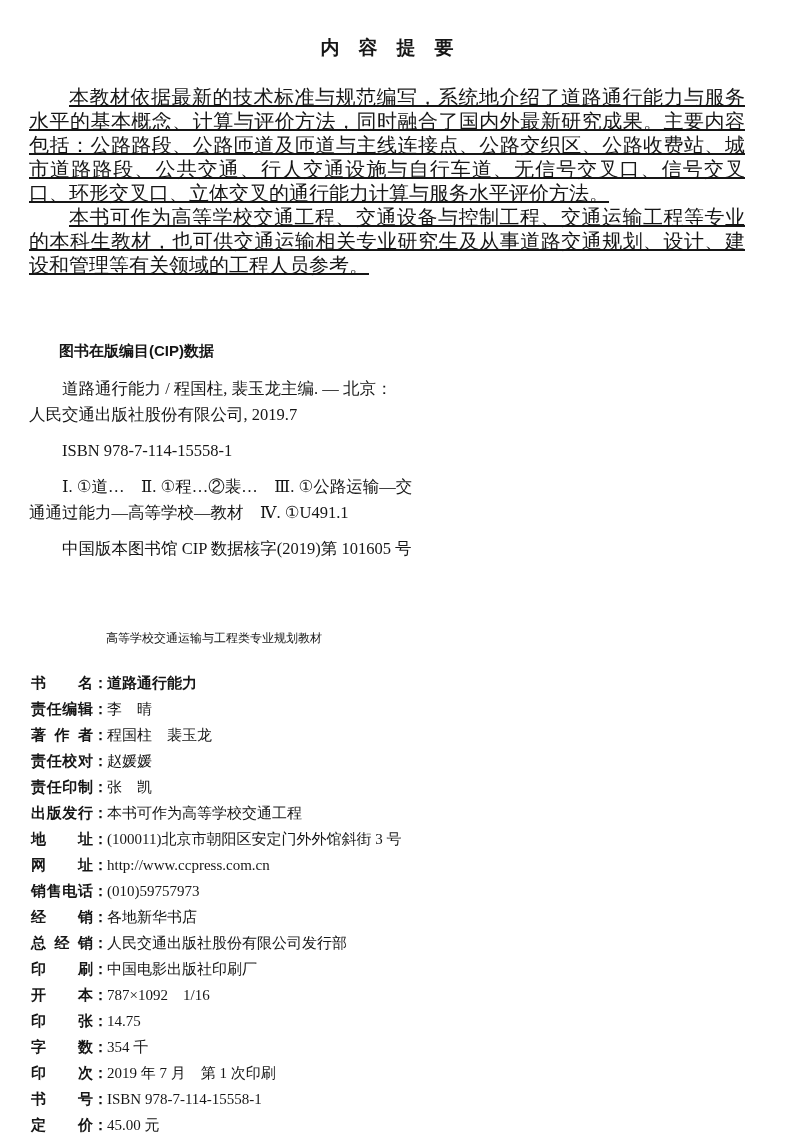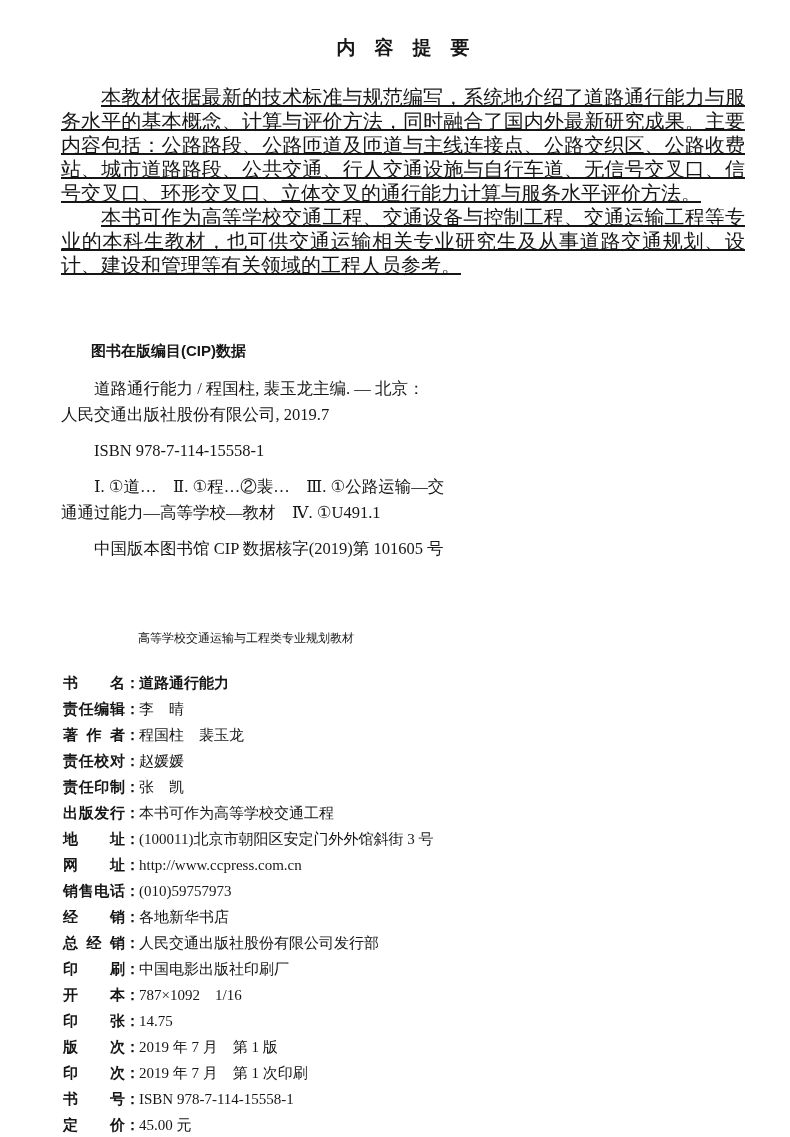--- a/index.html
+++ b/index.html
@@ -6,21 +6,21 @@
   body {
     width: 790px; height: 1137px;
     background: #ffffff;
     color: #161616;
     font-family: "Liberation Serif", "DejaVu Serif", serif;
     overflow: hidden;
   }
   .page {
     box-sizing: border-box;
     width: 790px; height: 1137px;
-    padding: 36px 45px 0 61px;
+    padding: 36px 45px 0 29px;
     position: relative;
   }
 
   
   .summary-title {
     font-family: "Liberation Sans", "DejaVu Sans", sans-serif;
     font-size: 19px; font-weight: bold;
     text-align: center;
     margin: 0 0 26px 0;
     line-height: 23px;
@@ -136,21 +136,21 @@
     <div class="colophon-row">
       <span class="lbl">印刷</span><span class="colon">：</span><span class="val">中国电影出版社印刷厂</span>
     </div>
     <div class="colophon-row">
       <span class="lbl">开本</span><span class="colon">：</span><span class="val">787×1092　1/16</span>
     </div>
     <div class="colophon-row">
       <span class="lbl">印张</span><span class="colon">：</span><span class="val">14.75</span>
     </div>
     <div class="colophon-row">
-      <span class="lbl">版次</span><span class="colon">：</span><span class="val">2019 年 7 月　第 1 版</span>
+      <span class="lbl">字数</span><span class="colon">：</span><span class="val">354 千</span>
     </div>
     <div class="colophon-row">
       <span class="lbl">印次</span><span class="colon">：</span><span class="val">2019 年 7 月　第 1 次印刷</span>
     </div>
     <div class="colophon-row">
       <span class="lbl">书号</span><span class="colon">：</span><span class="val">ISBN 978-7-114-15558-1</span>
     </div>
     <div class="colophon-row">
       <span class="lbl">定价</span><span class="colon">：</span><span class="val">45.00 元</span>
     </div>

